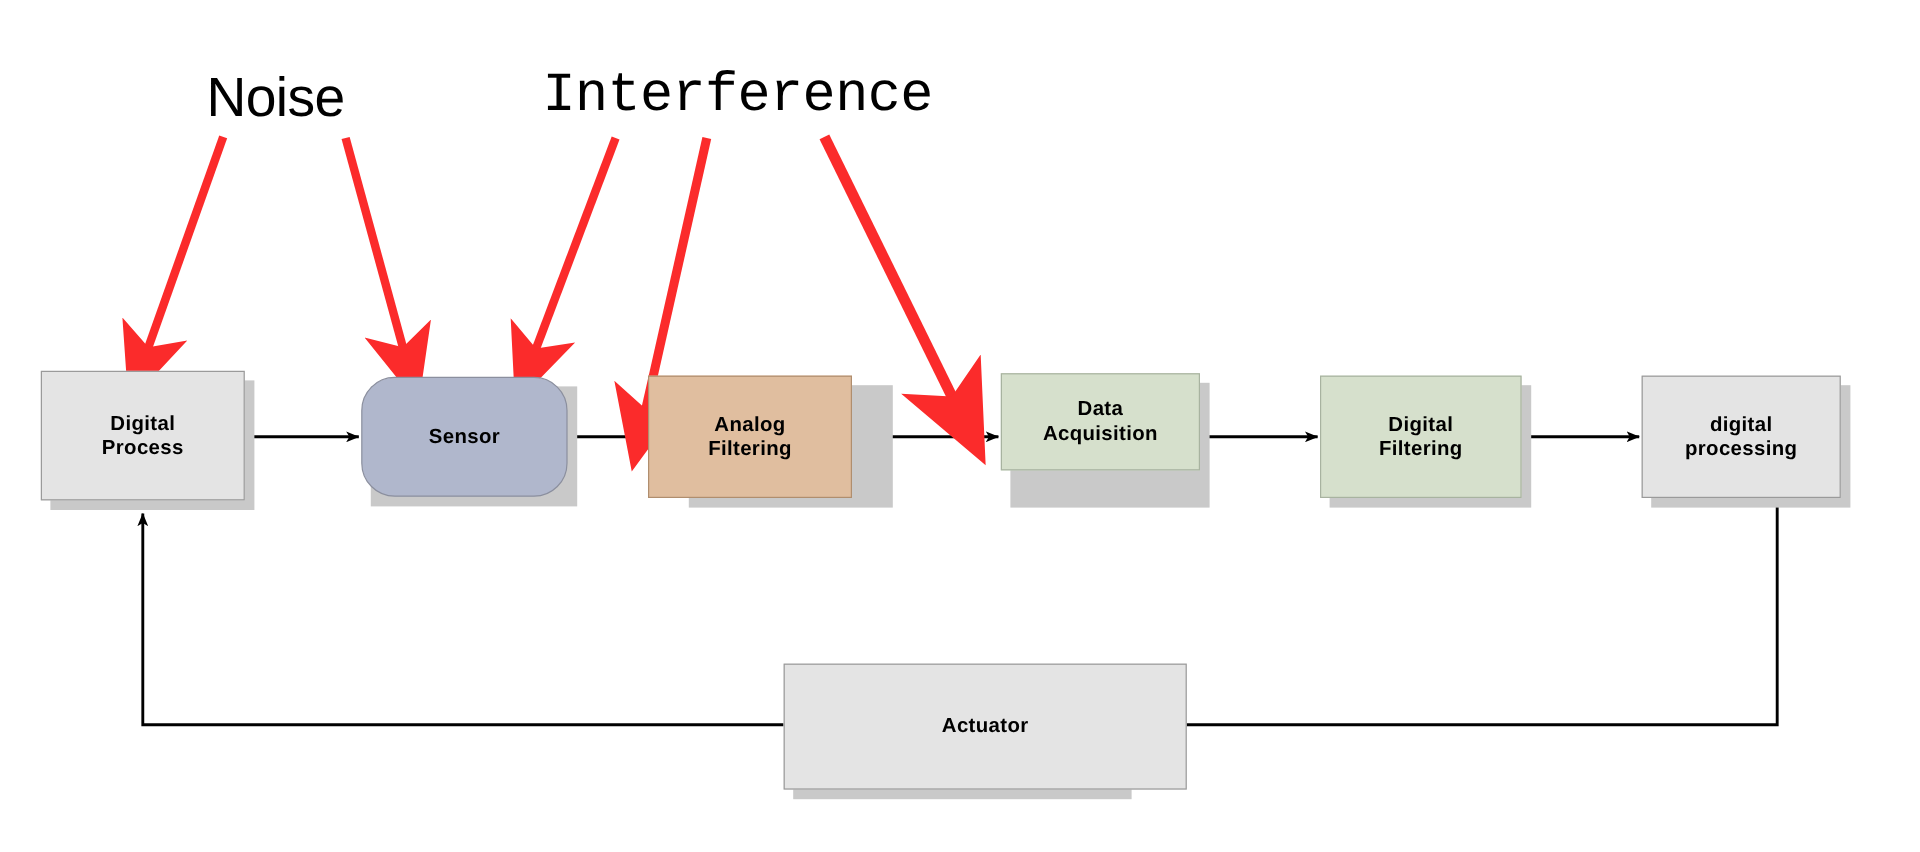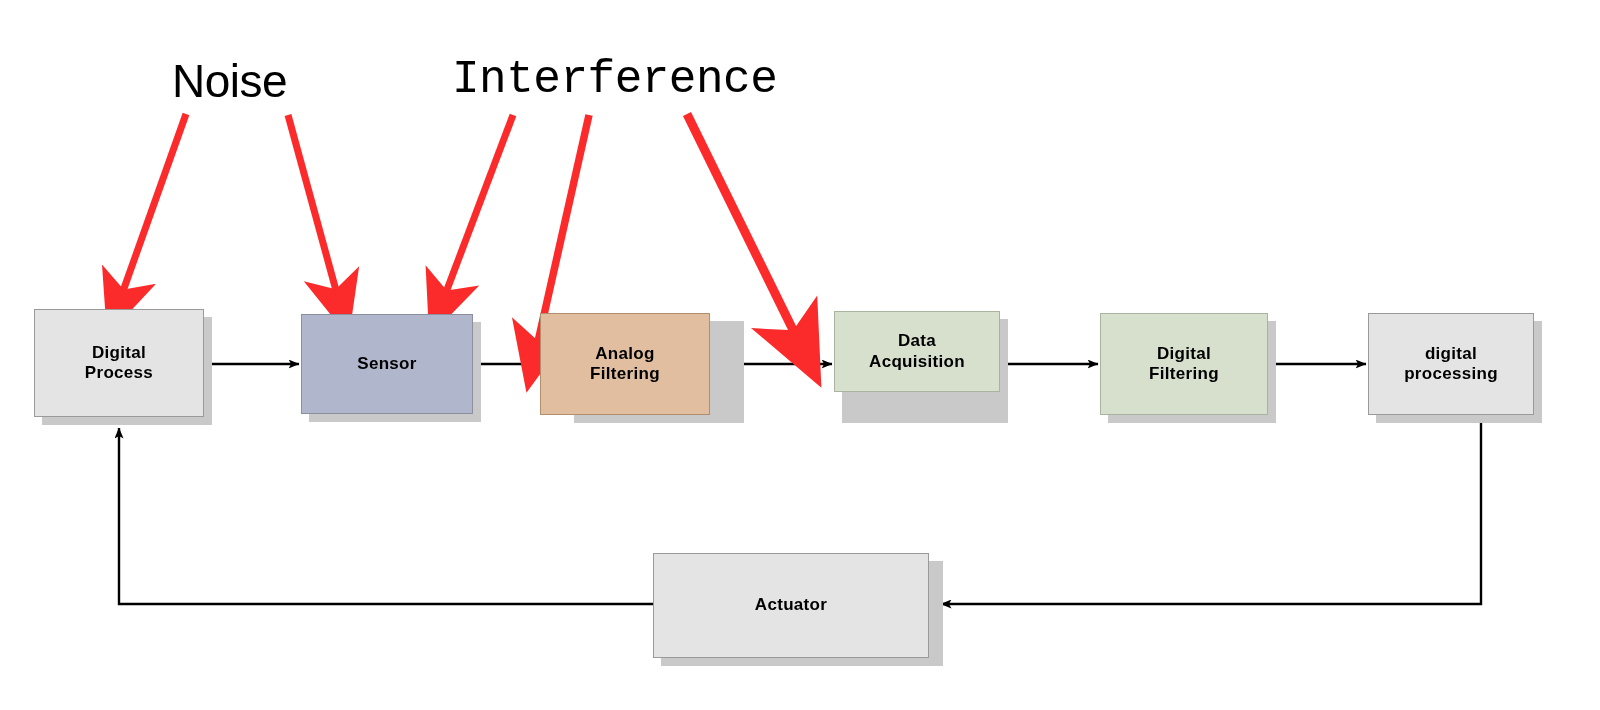--- a/index.html
+++ b/index.html
@@ -98,21 +98,21 @@
   <div class="src-label" style="left:172px; top:38px; font-size:46px;">Noise</div>
   <div class="src-label" style="left:452px; top:38px; font-size:46px;font-family:Liberation Mono, monospace;">Interference</div>
 
   <div class="node-shadow" style="left:42px; top:301px; width:170px; height:108px;"></div>
   <div class="node" style="left:34px; top:293px; width:170px; height:108px; background:#e4e4e4; border-color:#9a9a9a; font-size:17px;">
     <span class="node-label">Digital
 Process</span>
   </div>
 
   <div class="node-shadow" style="left:309px; top:306px; width:172px; height:100px;"></div>
-  <div class="node" style="left:301px; top:298px; width:172px; height:100px; background:#b0b7cc; border-color:#8b8f9e; font-size:17px;">
+  <div class="node" style="left:301px; top:298px; width:172px; height:100px; background:#b0b7cc; border-color:#8b8f9e; font-size:17px;border-radius:28px;">
     <span class="node-label">Sensor</span>
   </div>
 
   <div class="node-shadow" style="left:574px; top:305px; width:170px; height:102px;"></div>
   <div class="node" style="left:540px; top:297px; width:170px; height:102px; background:#e0be9f; border-color:#b08e6e; font-size:17px;">
     <span class="node-label">Analog
 Filtering</span>
   </div>
 
   <div class="node-shadow" style="left:842px; top:303px; width:166px; height:104px;"></div>
@@ -127,17 +127,17 @@
 Filtering</span>
   </div>
 
   <div class="node-shadow" style="left:1376px; top:305px; width:166px; height:102px;"></div>
   <div class="node" style="left:1368px; top:297px; width:166px; height:102px; background:#e4e4e4; border-color:#9a9a9a; font-size:17px;">
     <span class="node-label">digital
 processing</span>
   </div>
 
   <div class="node-shadow" style="left:661px; top:545px; width:282px; height:105px;"></div>
-  <div class="node" style="left:653px; top:537px; width:276px; height:105px; background:#e4e4e4; border-color:#9a9a9a; font-size:17px;">
+  <div class="node" style="left:653px; top:537px; width:336px; height:105px; background:#e4e4e4; border-color:#9a9a9a; font-size:17px;">
     <span class="node-label">Actuator</span>
   </div>
 
 </div>
 
 </body></html>

